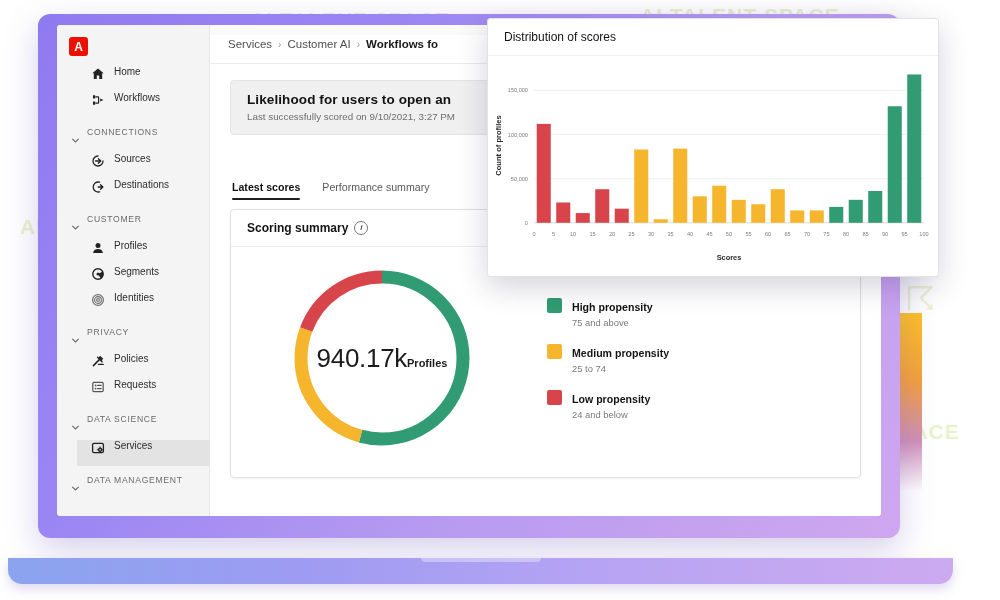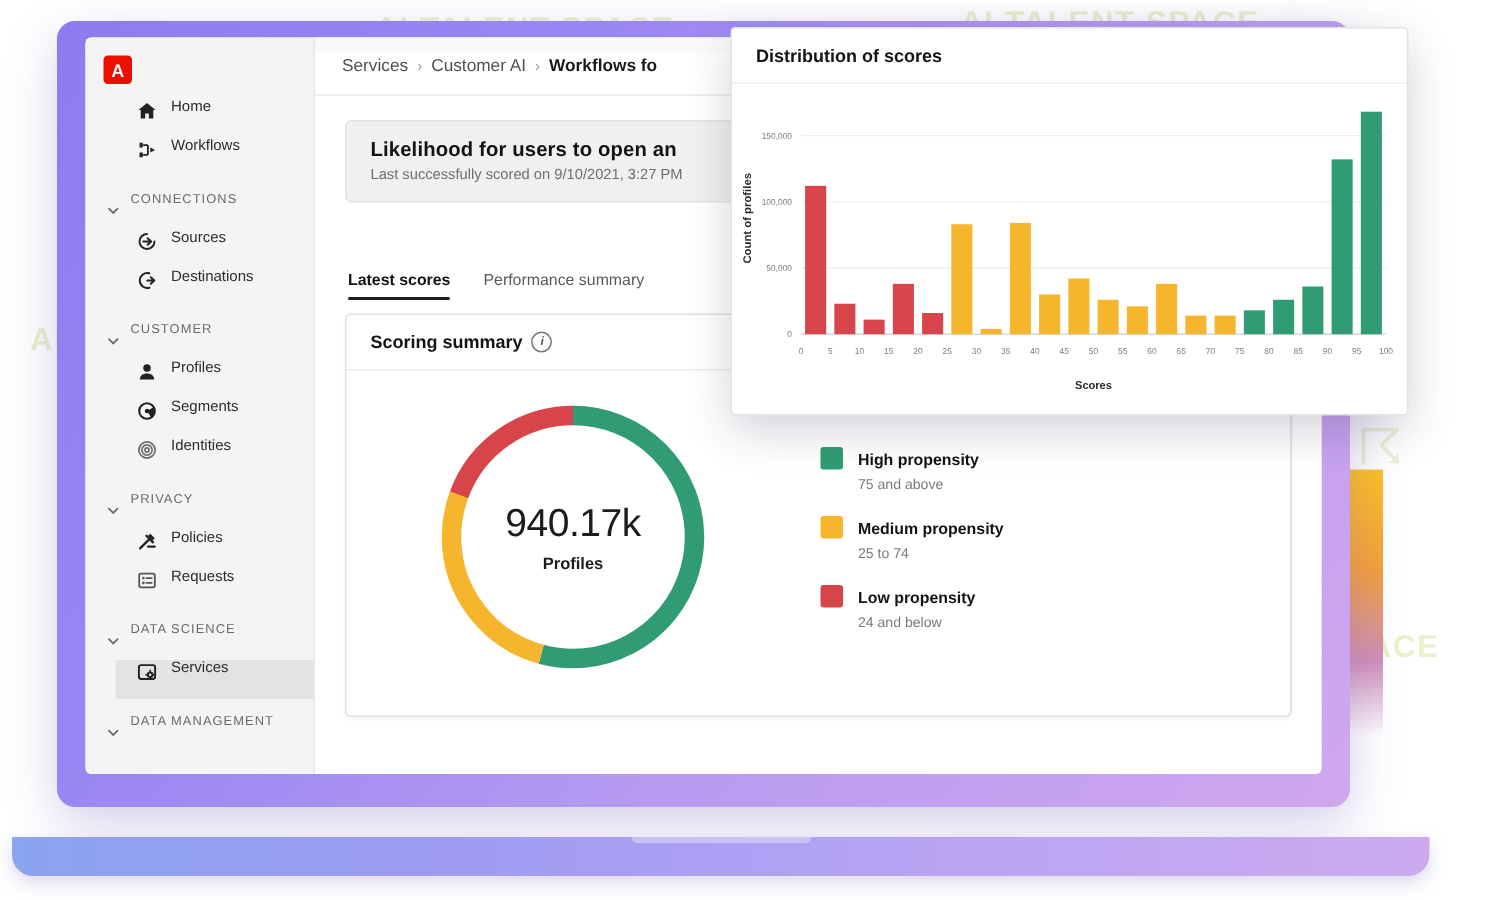--- a/index.html
+++ b/index.html
@@ -131,40 +131,40 @@
   .info-icon{
     width:12px;height:12px;border:1.2px solid #777;border-radius:50%;
     display:inline-flex;align-items:center;justify-content:center;
     font-size:8px;color:#555;font-style:italic;font-weight:700;line-height:1;
   }
   .panel-body{display:flex;align-items:center;padding:18px 16px 26px 16px;}
 
   .donut-wrap{position:relative;width:186px;height:186px;margin-left:42px;flex:0 0 186px;}
   .donut-wrap svg{display:block;}
   .donut-center{
-    position:absolute;inset:0;display:flex;flex-direction:column;
+    position:absolute;inset:0;display:flex;flex-direction:row;
     align-items:center;justify-content:center;pointer-events:none;
   }
   .donut-value{font-size:26px;color:#1c1c1c;letter-spacing:-.3px;line-height:1;}
   .donut-label{font-size:11px;font-weight:700;color:#1c1c1c;margin-top:9px;}
 
   .legend{margin-left:72px;display:flex;flex-direction:column;gap:15px;}
   .legend-row{display:flex;gap:10px;align-items:flex-start;}
   .swatch{width:15px;height:15px;border-radius:2px;flex:0 0 15px;margin-top:1px;}
   .legend-title{font-size:10.6px;font-weight:700;color:#141414;line-height:1.25;}
   .legend-sub{font-size:9.4px;color:#7a7a7a;margin-top:2px;}
 
   
   .float-panel{
     position:absolute;left:487px;top:18px;width:450px;height:257px;z-index:5;
     background:#fff;border:1px solid #e3e3e3;border-radius:3px;
     box-shadow:0 10px 30px rgba(40,30,70,.20);display:flex;flex-direction:column;
   }
   .float-head{
-    padding:11px 16px;font-size:12px;font-weight:700;color:#141414;
+    padding:11px 16px;font-size:12px;font-weight:400;color:#141414;
     border-bottom:1px solid #efefef;
   }
   .float-body{flex:1;position:relative;}
   .float-body svg{display:block;width:100%;height:100%;}
   .ax-tick{font-size:5.6px;fill:#7d7d7d;font-family:"Liberation Sans",sans-serif;}
   .ax-title{font-size:7.4px;fill:#2a2a2a;font-weight:700;font-family:"Liberation Sans",sans-serif;}
 </style>
 </head>
 <body>
 

